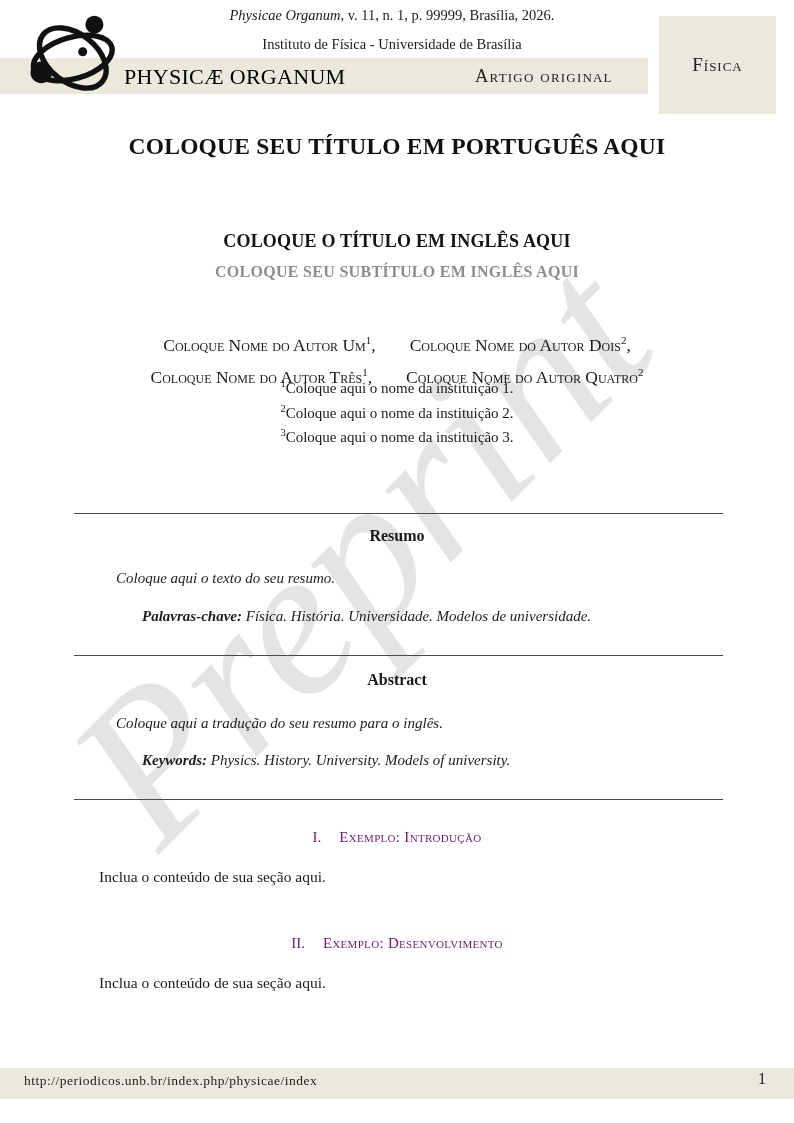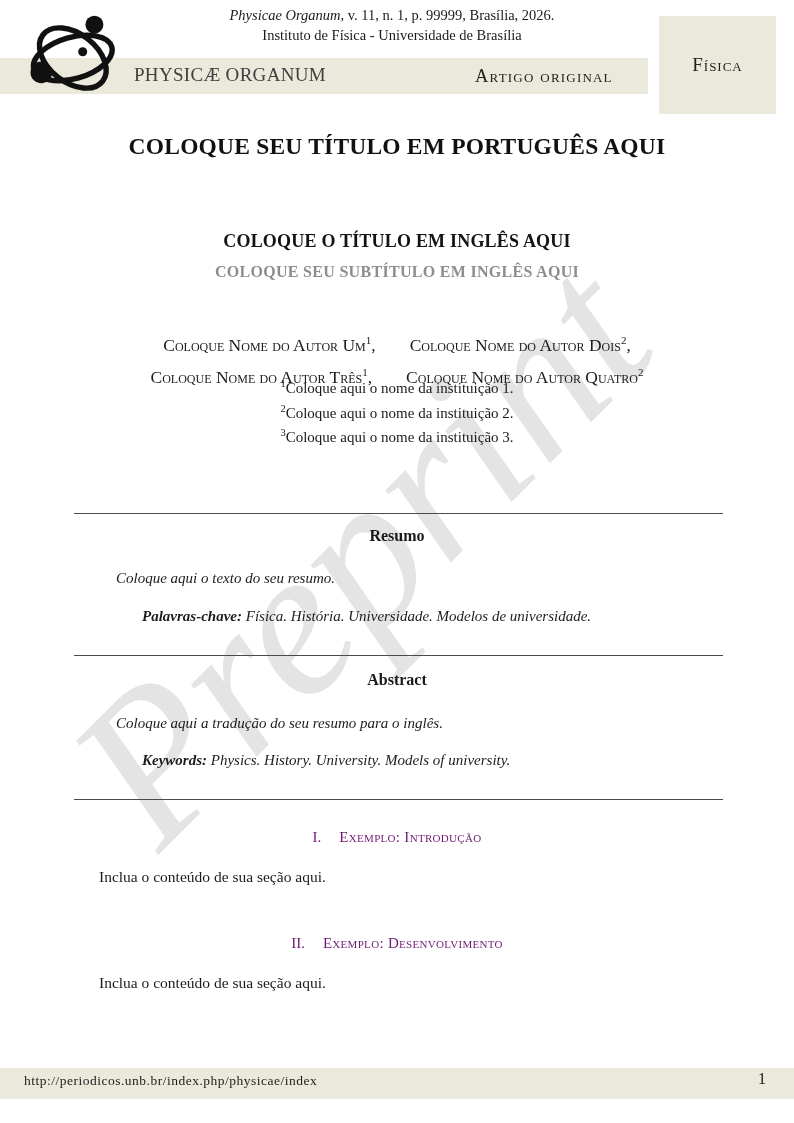--- a/index.html
+++ b/index.html
@@ -24,31 +24,31 @@
     white-space: nowrap;
     z-index: 0;
     user-select: none;
   }
 
   .content { position: absolute; inset: 0; z-index: 1; }
 
   
   .masthead-line { position: absolute; left: 0; width: 772px; text-align: center; font-size: 14.5px; padding-left: 6px; }
   .masthead-line.l1 { top: 7px; }
-  .masthead-line.l2 { top: 27px; }
+  .masthead-line.l2 { top: 36px; }
   .masthead-line .ital { font-style: italic; }
 
   .band {
     position: absolute; top: 58px; left: 0;
     width: 648px; height: 36px;
     background: #ebe9dc;
   }
   .brand {
     position: absolute; left: 124px; top: 64px;
-    font-size: 19px; letter-spacing: 0.3px; color: #404040; margin-left: 10px;
+    font-size: 22px; letter-spacing: 0.3px; color: #000000;
   }
   .article-type {
     position: absolute; left: 475px; top: 66px;
     font-variant: small-caps; font-size: 18.5px; letter-spacing: 1.2px; color: #222;
   }
   .category-box {
     position: absolute; left: 659px; top: 16px;
     width: 117px; height: 98px;
     background: #ebe9dc;
     display: flex; align-items: center; justify-content: center;

